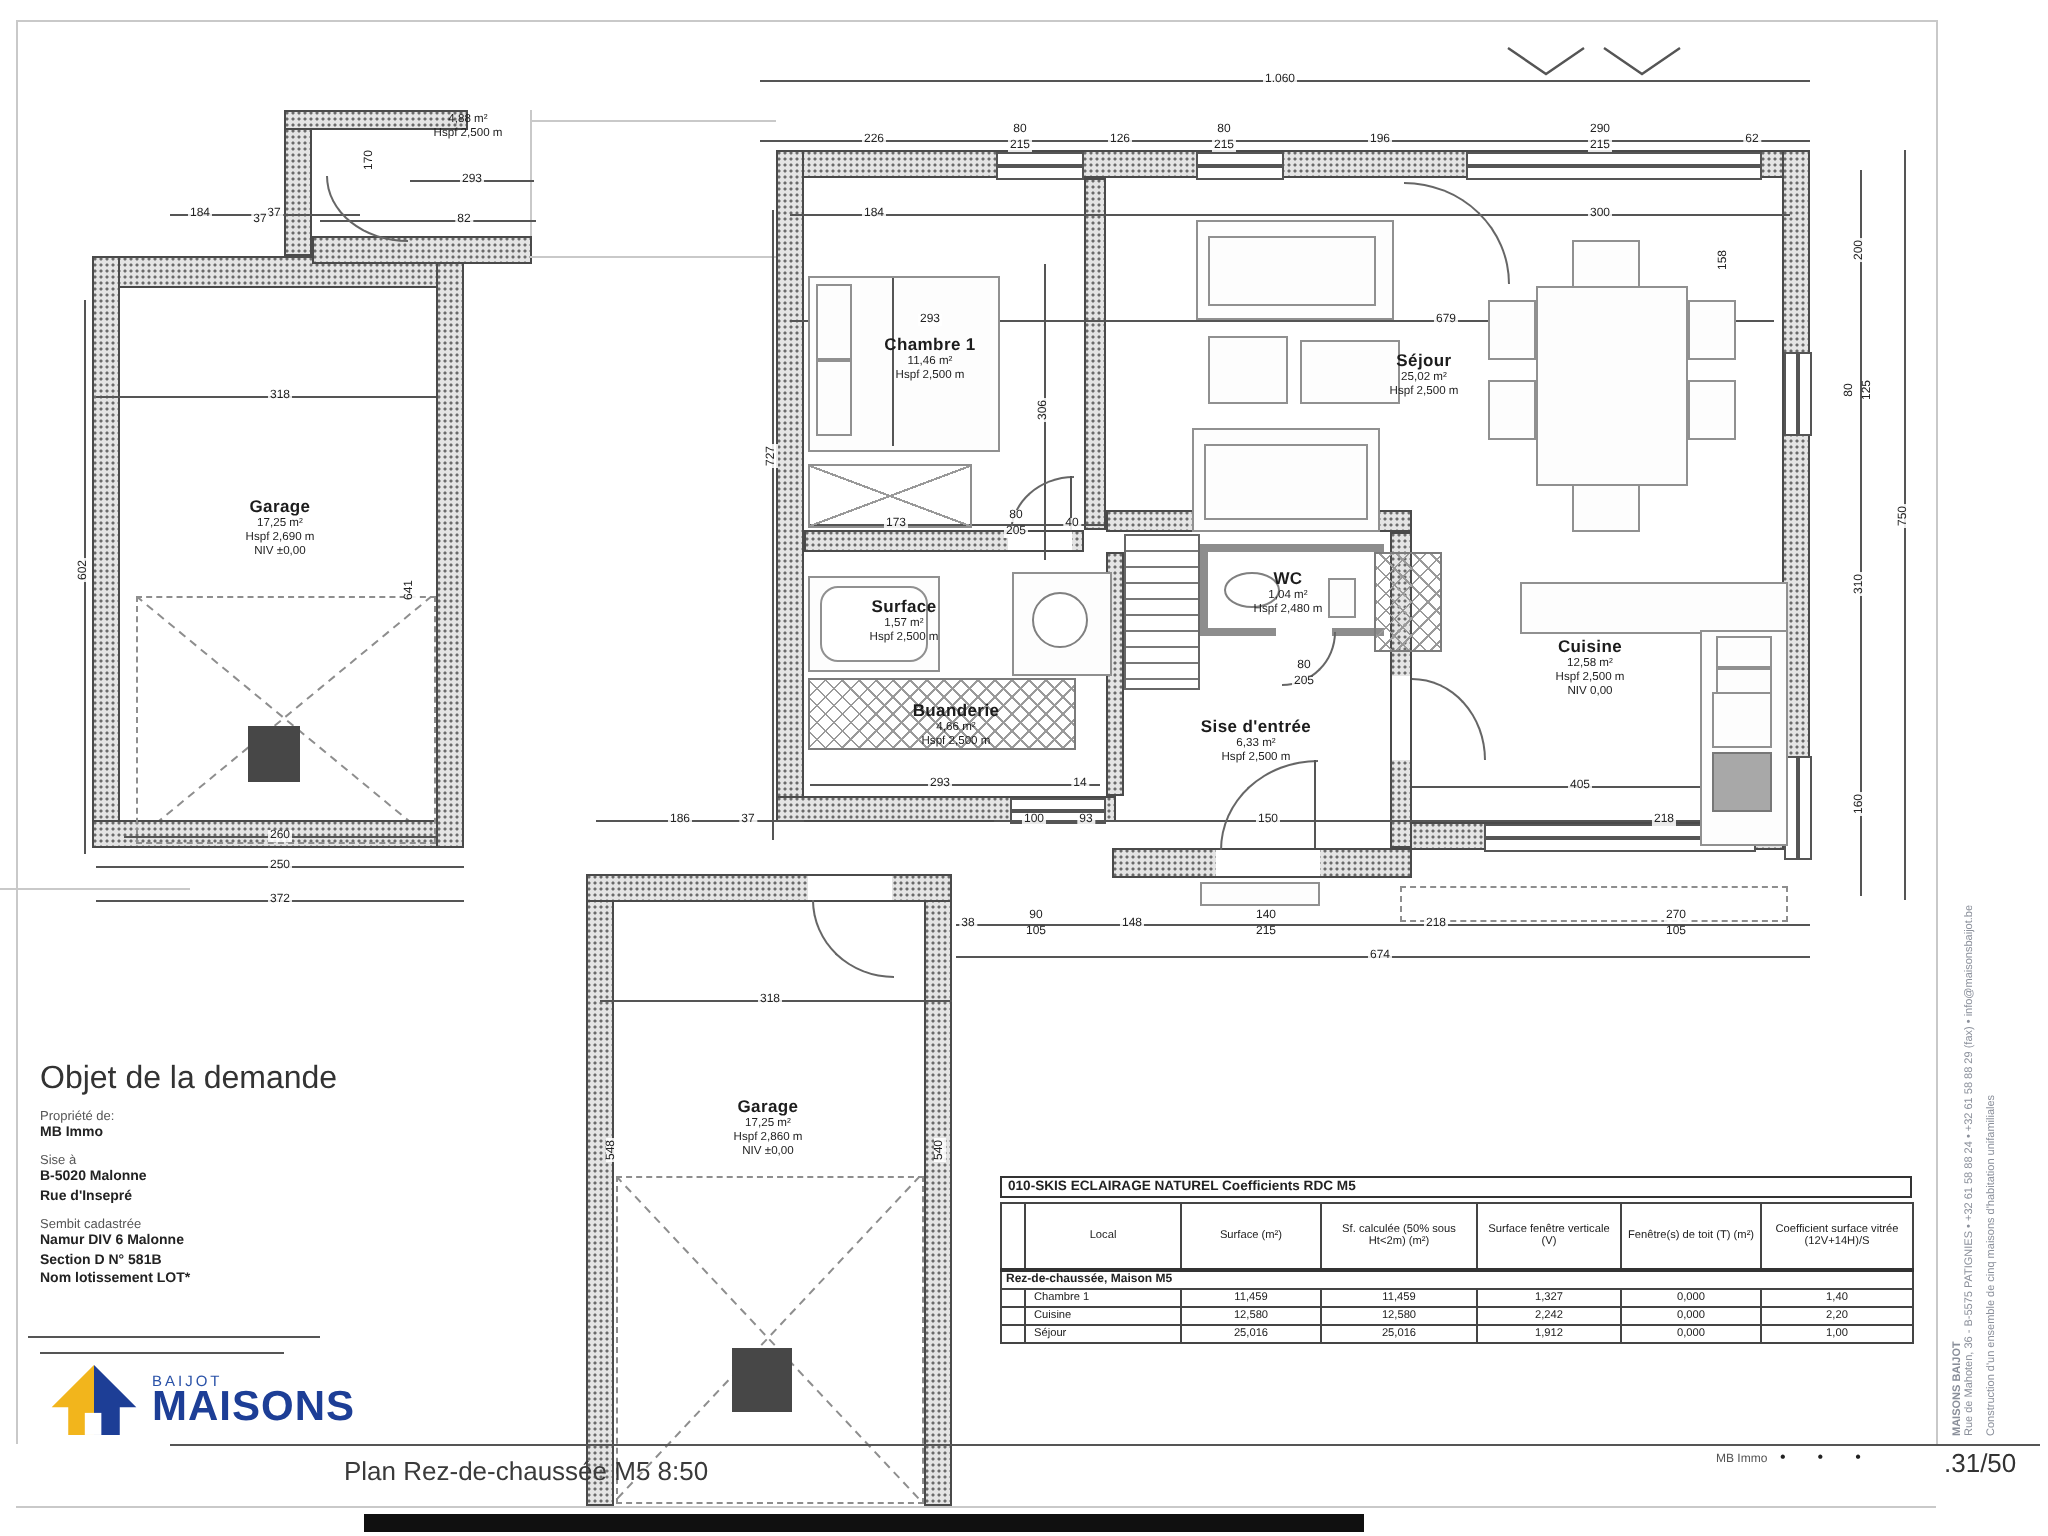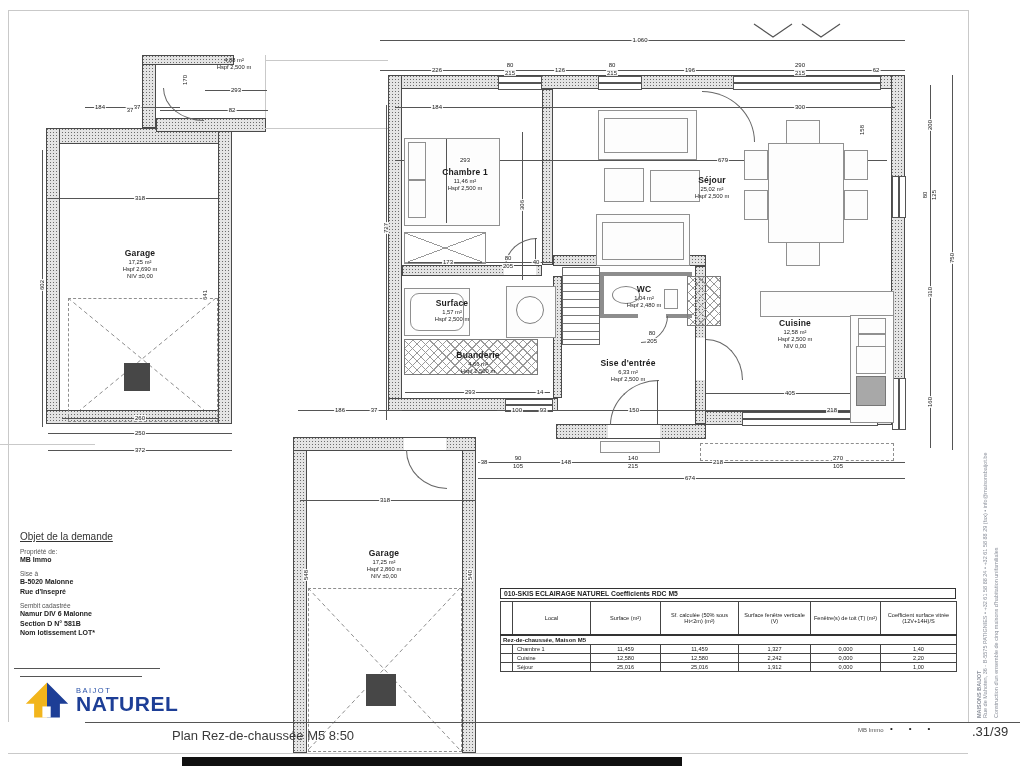--- a/index.html
+++ b/index.html
@@ -29,21 +29,21 @@
   .abr{position:absolute;border-bottom:1px solid #666;border-right:1px solid #666;border-bottom-right-radius:100% 100%;}
   .svgov{position:absolute;}
   
   .dim{position:absolute;font-size:6px;line-height:1;color:#222;background:rgba(255,255,255,.88);padding:0 1px;transform:translate(-50%,-50%);white-space:nowrap;z-index:5;}
   .dim.rot{transform:translate(-50%,-50%) rotate(-90deg);}
   .roomlbl{position:absolute;transform:translateX(-50%);text-align:center;color:#1c1c1c;z-index:6;}
   .roomlbl .nm{font-size:8.5px;font-weight:bold;letter-spacing:.2px;white-space:nowrap;}
   .roomlbl .sub{font-size:5.8px;margin-top:1px;white-space:nowrap;}
   
   #titleblock{position:absolute;left:20px;top:531px;width:200px;z-index:7;}
-  #titleblock .hd{font-size:10px;color:#333;text-decoration:underline;margin-bottom:6px;}
+  #titleblock .hd{font-size:16px;color:#333;margin-bottom:6px;}
   #titleblock .lab{font-size:6.5px;color:#555;margin-top:6px;}
   #titleblock .val{font-size:7px;font-weight:bold;color:#222;line-height:1.35;}
   #logo{position:absolute;left:24px;top:680px;display:flex;align-items:center;gap:6px;z-index:7;}
   #logo .ltxt .l1{font-size:7.5px;letter-spacing:1.5px;color:#2a52a8;}
   #logo .ltxt .l2{font-size:21px;font-weight:bold;color:#1d3e96;line-height:.9;letter-spacing:.5px;}
   
   #tblwrap{position:absolute;left:500px;top:588px;width:456px;z-index:7;}
   #tblwrap .tbl-title{border:1px solid #333;font-size:6.8px;font-weight:bold;padding:1px 3px;margin-bottom:2px;}
   #tblwrap table{border-collapse:collapse;width:100%;table-layout:fixed;}
   #tblwrap th,#tblwrap td{border:1px solid #444;font-size:5.6px;padding:1px 2px;text-align:center;overflow:hidden;}
@@ -337,21 +337,21 @@
   </div>
 
   <div id="logo">
     <svg width="46" height="40" viewBox="0 0 50 42">
       <polygon points="25,2 2,25 11,25 11,40 25,40" fill="#f2b51c"></polygon>
       <polygon points="25,2 48,25 39,25 39,40 25,40" fill="#1d3e96"></polygon>
       <rect x="20" y="28" width="9" height="12" fill="#fff"></rect>
     </svg>
     <div class="ltxt">
       <div class="l1">BAIJOT</div>
-      <div class="l2">NATUREL</div>
+      <div class="l2">MAISONS</div>
     </div>
   </div>
 
   <div id="tblwrap">
     <div class="tbl-title">010-SKIS ECLAIRAGE NATUREL Coefficients RDC M5</div>
     <table>
       <colgroup>
         <col style="width:12px">
           <col style="width:78px">
           <col style="width:70px">
@@ -404,20 +404,20 @@
             <td class="num">0,000</td>
             <td class="num">1,00</td>
           </tr>
         </tbody>
     </table>
   </div>
 
   <div id="footer-title">Plan Rez-de-chaussée M5 8:50</div>
   <div id="footer-owner">MB Immo</div>
   <div id="footer-dots">•••</div>
-  <div id="page-num">.31/39</div>
+  <div id="page-num">.31/50</div>
 
   <div id="sidetext">
     <div class="s1">MAISONS BAIJOT</div>
     <div class="s2">Rue de Mahoten, 36 - B-5575 PATIGNIES • +32 61 58 88 24 • +32 61 58 88 29 (fax) • info@maisonsbaijot.be</div>
     <div class="s3">Construction d'un ensemble de cinq maisons d'habitation unifamiliales</div>
   </div>
 </div>
 
 </body></html>

